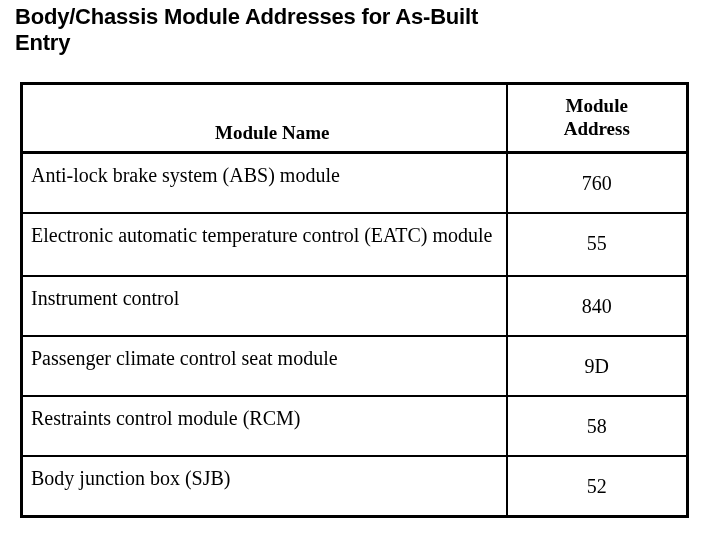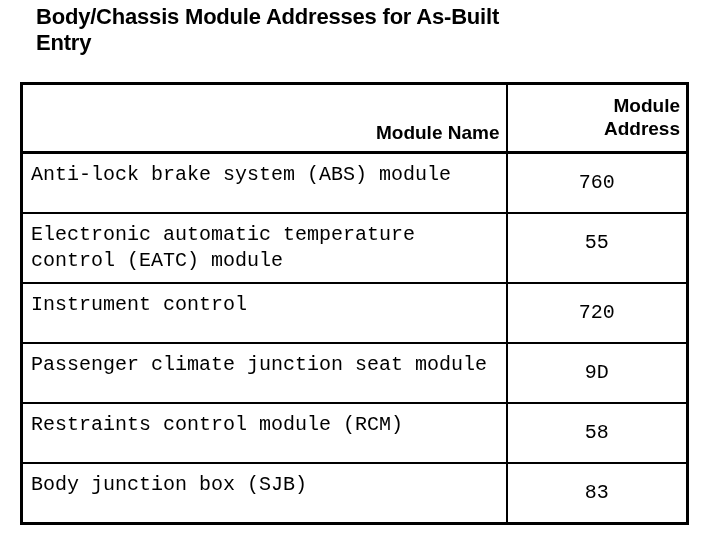--- a/index.html
+++ b/index.html
@@ -20,21 +20,21 @@
   #page {
     position: relative;
     width: 704px;
     height: 554px;
     background: #ffffff;
   }
 
   
   .doc-title {
     position: absolute;
-    left: 36px;
+    left: 15px;
     top: 4px;
     width: 640px;
     font-family: "Liberation Sans", "DejaVu Sans", sans-serif;
     font-weight: bold;
     font-size: 22px;
     line-height: 26px;
     letter-spacing: -0.2px;
     color: #000000;
     white-space: pre-line;
   }
@@ -57,41 +57,41 @@
   .module-table td {
     border: 2px solid #000000;
     padding: 0;
     vertical-align: top;
   }
 
   
   .module-table thead th {
     height: 66px;
     border-bottom-width: 3px;
-    font-family: Liberation Sans, sans-serif;
+    font-family: Liberation Serif, serif;
     font-weight: bold;
     font-size: 19px;
     line-height: 23px;
-    text-align: right;
+    text-align: center;
   }
   .th-name-inner {
     display: block;
     padding: 0 6px 5px 22px;
     margin-top: 36px;
   }
   .th-address-inner {
     display: block;
     padding: 0 6px;
     margin-top: 9px;
     white-space: pre-line;
   }
 
   
   .module-table tbody td {
-    font-family: Liberation Mono, monospace;
+    font-family: Liberation Serif, serif;
     font-size: 20px;
     line-height: 26px;
   }
   .cell-name {
     text-align: left;
   }
   .cell-name .cell-inner {
     display: block;
     padding: 8px 6px 8px 8px;
   }
@@ -151,47 +151,47 @@
         <td class="cell-address">
           <span class="cell-inner">55</span>
         </td>
       </tr>
 
       <tr class="row-standard">
         <td class="cell-name">
           <span class="cell-inner">Instrument control</span>
         </td>
         <td class="cell-address">
-          <span class="cell-inner">720</span>
+          <span class="cell-inner">840</span>
         </td>
       </tr>
 
       <tr class="row-standard">
         <td class="cell-name">
-          <span class="cell-inner">Passenger climate junction seat module</span>
+          <span class="cell-inner">Passenger climate control seat module</span>
         </td>
         <td class="cell-address">
           <span class="cell-inner">9D</span>
         </td>
       </tr>
 
       <tr class="row-standard">
         <td class="cell-name">
           <span class="cell-inner">Restraints control module (RCM)</span>
         </td>
         <td class="cell-address">
           <span class="cell-inner">58</span>
         </td>
       </tr>
 
       <tr class="row-standard">
         <td class="cell-name">
           <span class="cell-inner">Body junction box (SJB)</span>
         </td>
         <td class="cell-address">
-          <span class="cell-inner">83</span>
+          <span class="cell-inner">52</span>
         </td>
       </tr>
 
     </tbody>
   </table>
 
 </div>
 
 </body></html>

